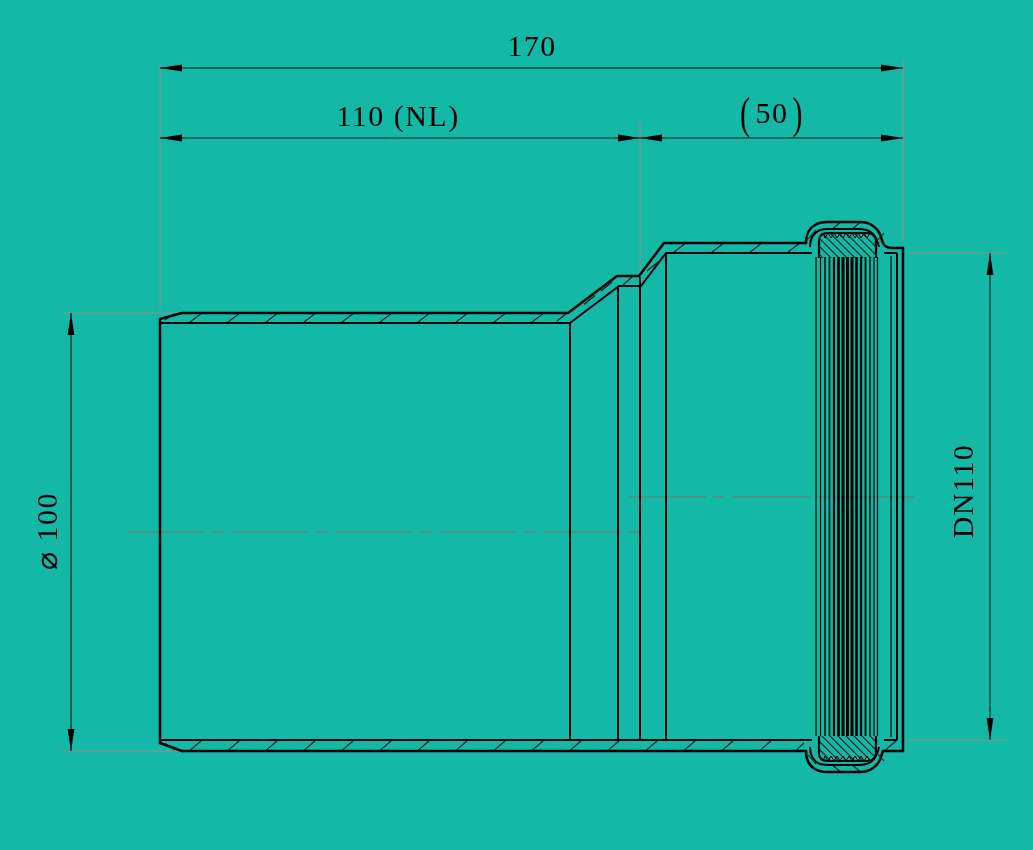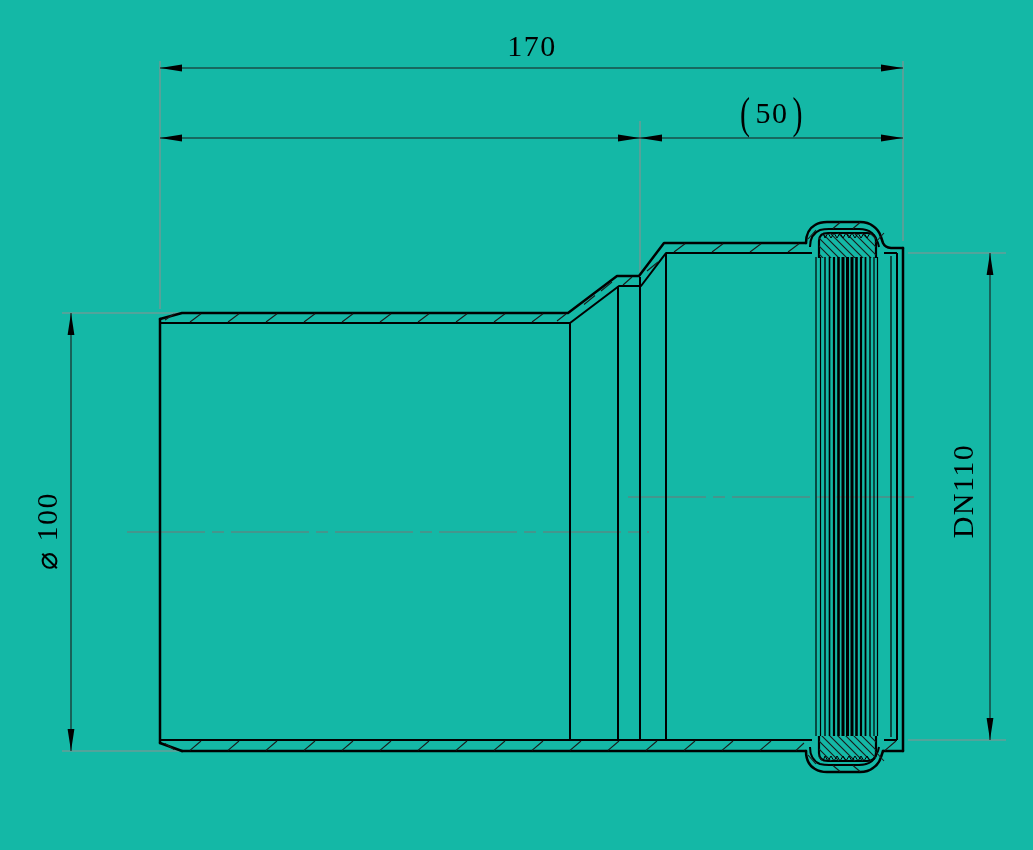--- a/index.html
+++ b/index.html
@@ -163,20 +163,21 @@
       <path d="M808,239 L816,230 M833,228.5 L840,222.5 M853,228.5 L860,222.5 M875,243 L884,233"></path>
 
       <path d="M165,743.5 L174,749.5 M190,750.3 L201,741 M228,750.3 L239,741 M266,750.3 L277,741 M304,750.3 L315,741 M342,750.3 L353,741 M380,750.3 L391,741 M418,750.3 L429,741 M456,750.3 L467,741 M494,750.3 L505,741 M532,750.3 L543,741 M570,750.3 L581,741 M608,750.3 L619,741 M646,750.3 L657,741 M684,750.3 L695,741 M722,750.3 L733,741 M760,750.3 L771,741 M796,750.3 L804,743"></path>
 
       <path d="M808,755 L816,764 M833,765.5 L840,771.5 M853,765.5 L860,771.5 M875,751 L884,761 M885,750.3 L896,741"></path>
     </g>
   </svg>
 
   <div class="dim-label" style="left:532px;top:46px;">170</div>
 
+  <div class="dim-label" style="left:398px;top:116px;">110 (NL)</div>
 
   <div class="dim-label" style="left:772px;top:113px;"><span class="bigparen">(</span><span>50</span><span class="bigparen">)</span></div>
 
   <div class="dim-label vertical" style="left:47px;top:531px;">⌀ 100</div>
 
   <div class="dim-label vertical" style="left:963px;top:491px;">DN110</div>
 
 </div>
 
 </body></html>

